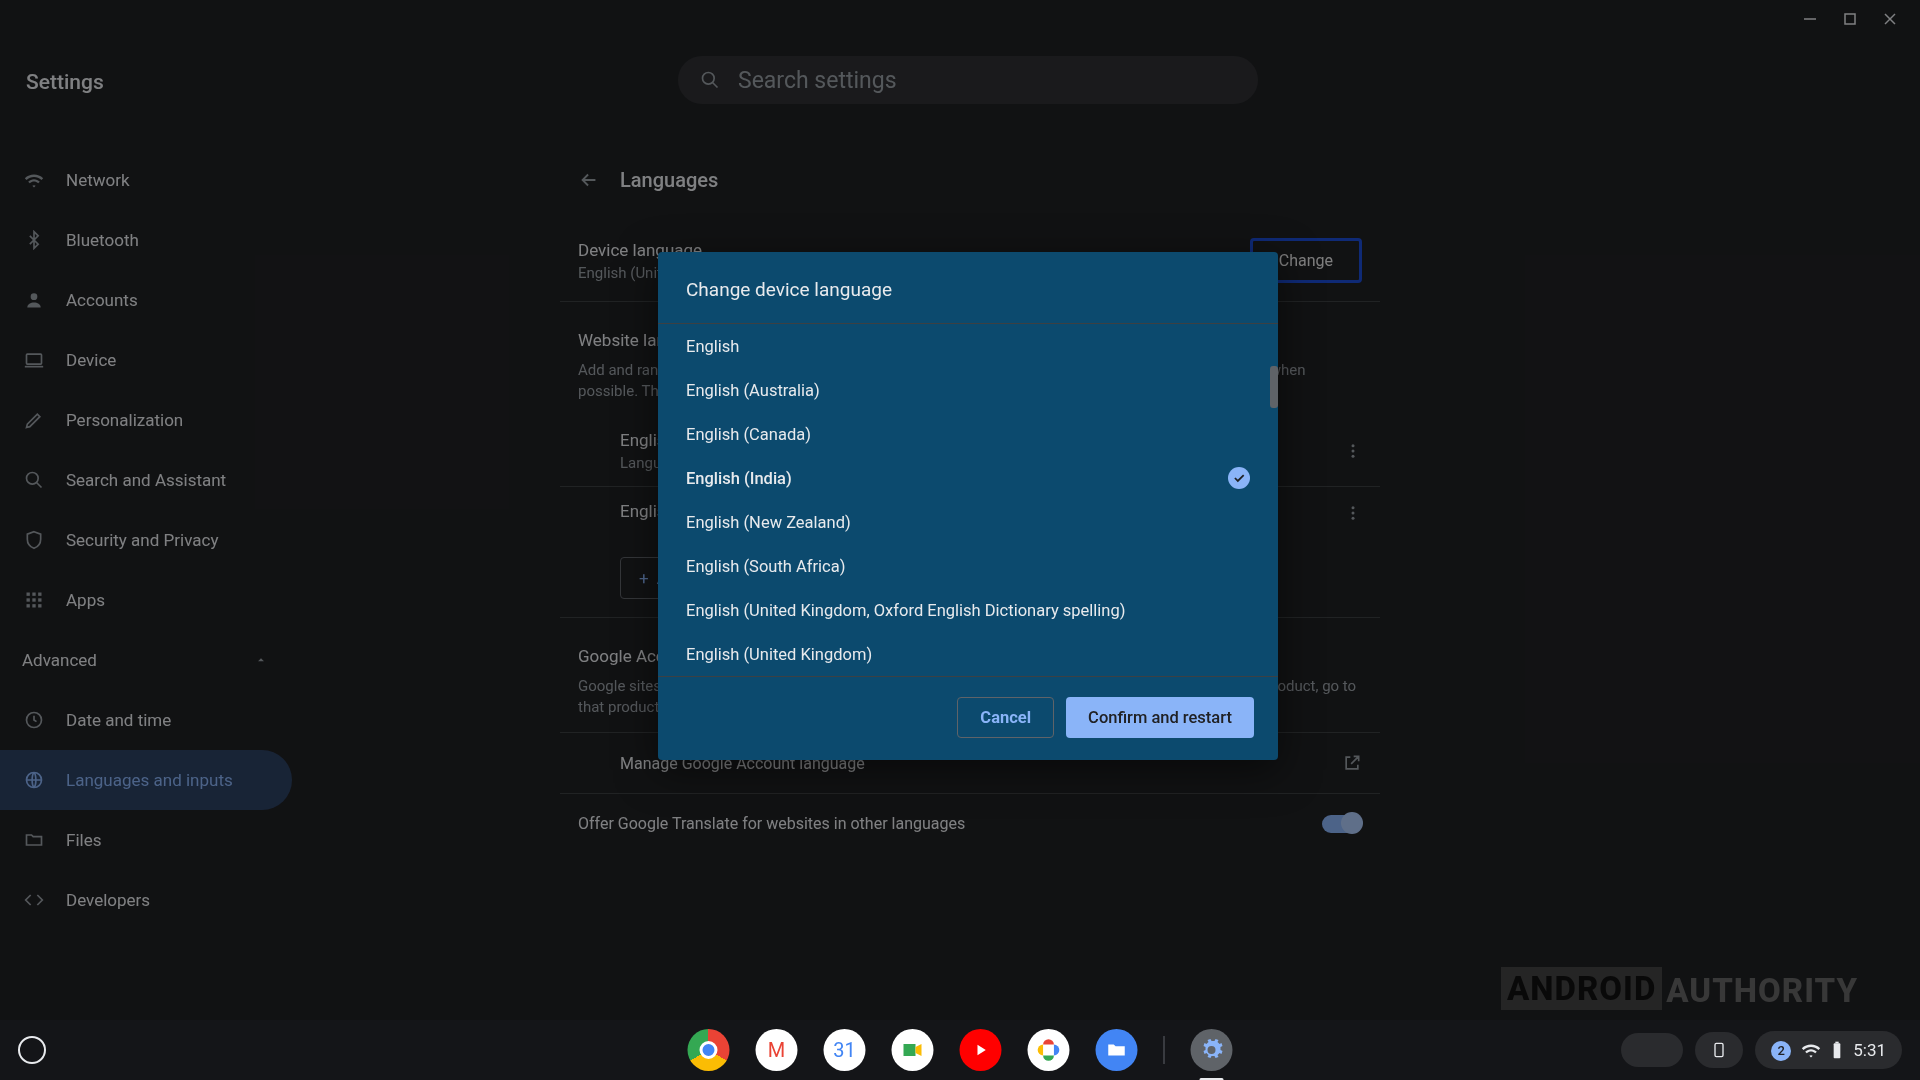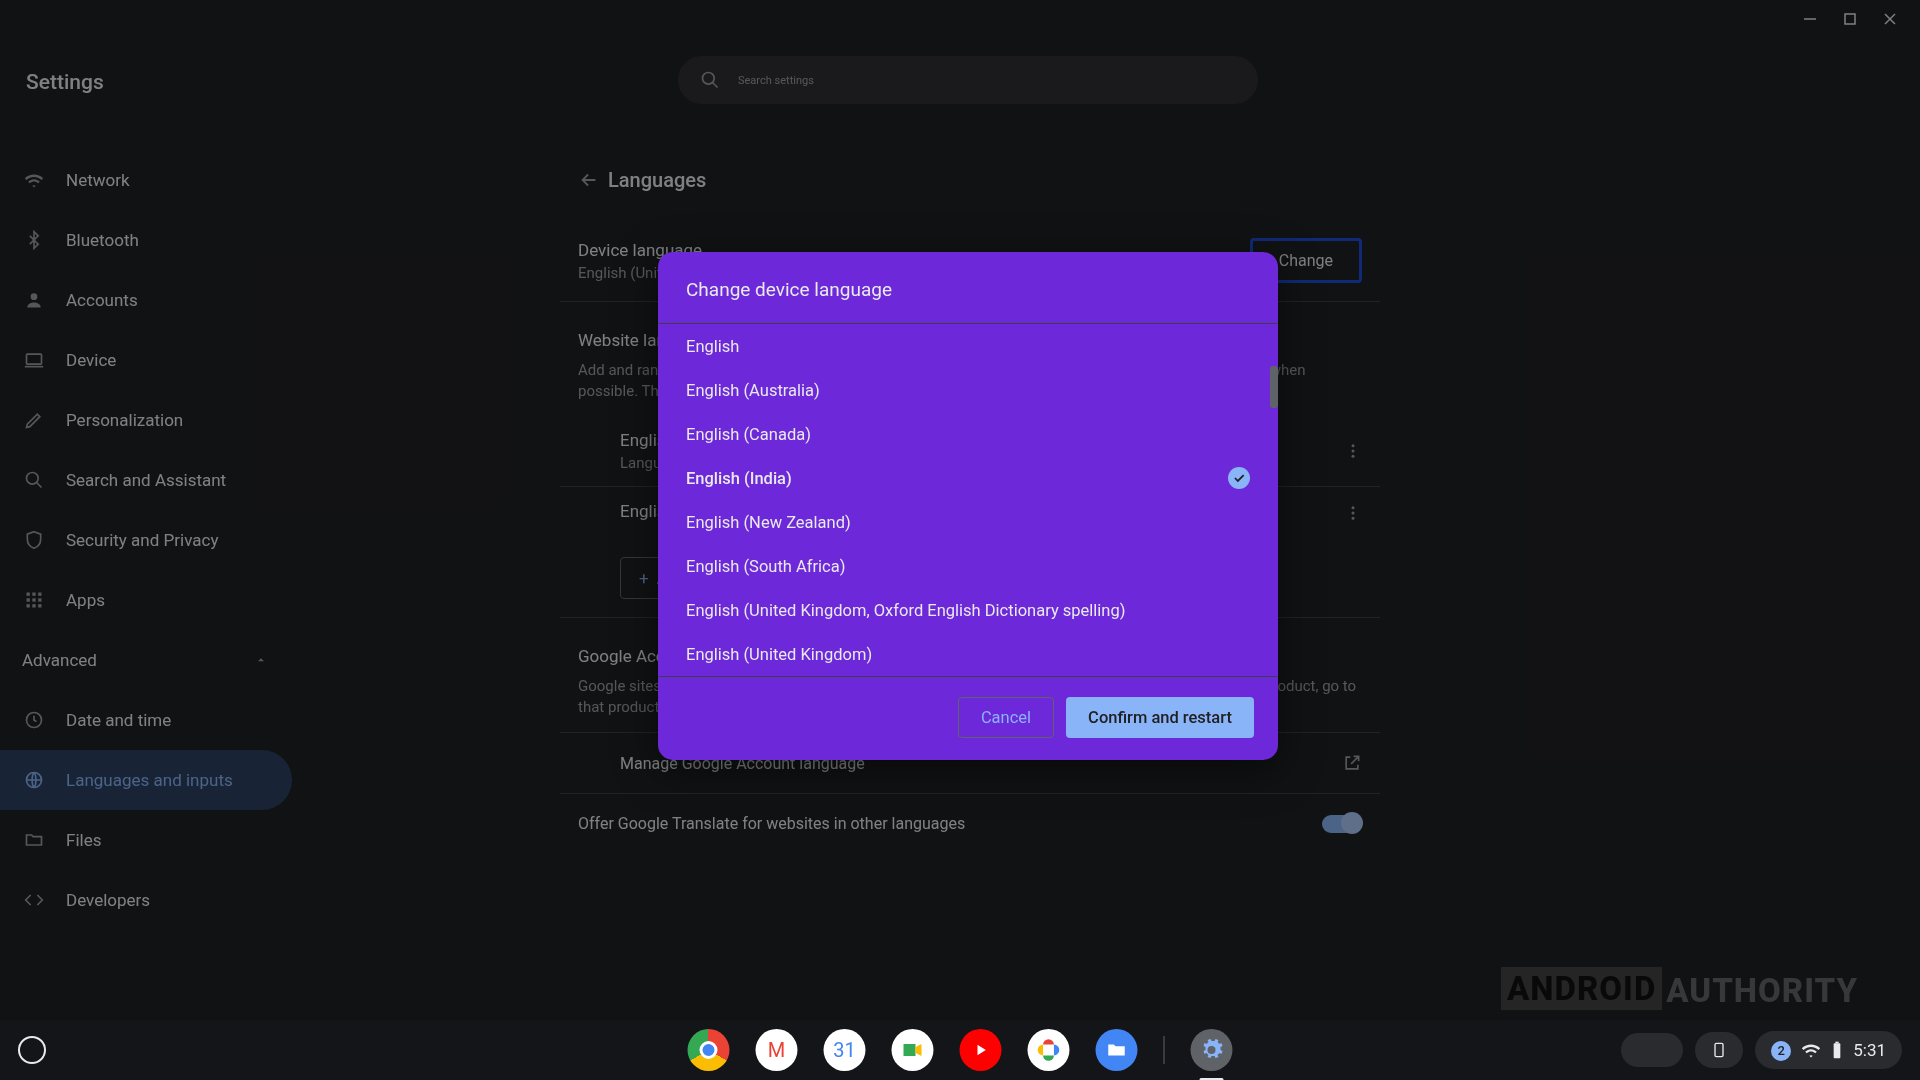--- a/index.html
+++ b/index.html
@@ -9,63 +9,63 @@
 .chrome-bar { height: 38px; background: #202124; display: flex; justify-content: flex-end; align-items: center; padding-right: 10px; }
 .win-btn { width: 40px; height: 38px; display: flex; align-items: center; justify-content: center; color: #e8eaed; }
 .win-btn svg { width: 14px; height: 14px; }
 
 
 .surface { position: absolute; top: 38px; left: 0; right: 0; bottom: 0; background: #202124; }
 .title-bar { height: 88px; display: flex; align-items: center; padding: 0 26px; }
 .title-bar h1 { font-size: 21px; font-weight: 500; color: #e8eaed; }
 .search-pill { position: absolute; left: 678px; top: 18px; width: 580px; height: 48px; background: #303134; border-radius: 24px; display: flex; align-items: center; padding: 0 22px; gap: 18px; }
 .search-pill .icon { color: #9aa0a6; }
-.search-pill input { flex: 1; background: transparent; border: none; outline: none; font-size: 11px; color: #e8eaed; }
+.search-pill input { flex: 1; background: transparent; border: none; outline: none; font-size: 23px; color: #e8eaed; }
 .search-pill input::placeholder { color: #9aa0a6; }
 
 
 .sidebar { position: absolute; left: 0; top: 112px; width: 300px; bottom: 60px; overflow: hidden; padding-right: 8px; }
 .side-item { display: flex; align-items: center; height: 60px; padding-left: 22px; gap: 20px; font-size: 17px; color: #e8eaed; border-radius: 0 30px 30px 0; cursor: pointer; }
 .side-item .icon { width: 24px; display: flex; justify-content: center; color: #9aa0a6; }
 .side-item.active { background: #2d4263; color: #8ab4f8; }
 .side-item.active .icon { color: #8ab4f8; }
 .side-item.group { color: #e8eaed; }
 .side-item.group .chev { margin-left: auto; margin-right: 24px; color: #9aa0a6; }
 
 
 .content { position: absolute; left: 560px; top: 112px; width: 820px; }
-.page-header { display: flex; align-items: center; height: 60px; gap: 8px; padding-left: 18px; }
+.page-header { display: flex; align-items: center; height: 60px; gap: 20px; padding-left: 18px; }
 .page-header .back { color: #9aa0a6; }
 .page-header h2 { font-size: 20px; font-weight: 500; }
 .card-row { display: flex; justify-content: space-between; align-items: center; padding: 28px 18px 18px 18px; border-bottom: 1px solid #3c4043; }
 .lbl-main { font-size: 17px; color: #e8eaed; margin-bottom: 4px; }
 .lbl-sub { font-size: 15px; color: #9aa0a6; }
 .outline-btn { border: 3px solid #1d4ed8; background: transparent; color: #e5e5e5; font-size: 16px; padding: 10px 26px; border-radius: 4px; }
 .section-title { font-size: 17px; padding: 28px 18px 10px 18px; }
 .para { font-size: 15px; color: #9aa0a6; padding: 0 18px 14px 18px; line-height: 1.4; }
 .lang-row { display: flex; align-items: center; padding: 14px 18px 14px 60px; }
 .lang-row .dots { margin-left: auto; color: #9aa0a6; }
 .add-btn { border: 1px solid #5f6368; background: transparent; color: #8ab4f8; font-size: 17px; padding: 10px 18px; border-radius: 4px; margin: 18px 60px; display: flex; align-items: center; gap: 8px; }
 .toggle-row { display: flex; align-items: center; padding: 20px 18px; border-top: 1px solid #3c4043; }
 .toggle { width: 40px; height: 18px; background: #8ab4f8; border-radius: 9px; position: relative; margin-left: auto; }
 .toggle::after { content: ""; position: absolute; right: -1px; top: -3px; width: 22px; height: 22px; background: #aecbfa; border-radius: 50%; }
 .ext-row { display: flex; align-items: center; padding: 20px 18px 20px 60px; border-top: 1px solid #3c4043; }
 .ext-row .open { margin-left: auto; color: #9aa0a6; }
 
 
 .scrim { position: absolute; inset: 0; background: rgba(0,0,0,0.45); }
-.dialog { position: absolute; left: 658px; top: 252px; width: 620px; background: #6d28d9; border-radius: 15px; box-shadow: 0 10px 40px rgba(0,0,0,0.5); overflow: hidden; }
+.dialog { position: absolute; left: 658px; top: 252px; width: 620px; background: #0c4a6e; border-radius: 4px; box-shadow: 0 10px 40px rgba(0,0,0,0.5); overflow: hidden; }
 .dialog-title { padding: 26px 28px 22px 28px; font-size: 19px; color: #e8eaed; border-bottom: 1px solid #3c4043; }
 .dialog-list { max-height: 408px; overflow: hidden; position: relative; }
 .dlg-item { height: 44px; display: flex; align-items: center; padding: 0 28px; font-size: 16.5px; color: #e8eaed; cursor: pointer; }
 .dlg-item .check { margin-left: auto; width: 22px; height: 22px; background: #8ab4f8; border-radius: 50%; display: flex; align-items: center; justify-content: center; }
 .dlg-item .check svg { width: 14px; height: 14px; stroke: #202124; stroke-width: 3; fill: none; }
 .dlg-scroll { position: absolute; right: 0; top: 42px; width: 8px; height: 42px; background: #5f6368; border-radius: 3px; }
 .dialog-actions { display: flex; justify-content: flex-end; gap: 12px; padding: 20px 24px 22px 24px; border-top: 1px solid #3c4043; }
-.tbtn { font-size: 16.5px; padding: 10px 22px; border-radius: 4px; border: 1px solid #5f6368; background: transparent; color: #8ab4f8; }
+.tbtn { font-size: 16.5px; padding: 10px 22px; border-radius: 4px; border: 1px solid #5f6368; background: transparent; color: #8ab4f8; font-weight: bold; }
 .tbtn.primary { background: #8ab4f8; color: #202124; border: none; font-weight: 500; }
 
 
 .shelf { position: absolute; bottom: 0; left: 0; right: 0; height: 60px; background: #141518; display: flex; align-items: center; }
 .launcher { width: 28px; height: 28px; border: 2px solid #e8eaed; border-radius: 50%; margin-left: 18px; }
 .shelf-center { position: absolute; left: 50%; transform: translateX(-50%); display: flex; gap: 26px; align-items: center; }
 .app-ico { width: 42px; height: 42px; border-radius: 50%; display: flex; align-items: center; justify-content: center; font-size: 20px; position: relative; }
 .app-ico.sel::after { content: ""; position: absolute; bottom: -10px; width: 24px; height: 3px; background: #e8eaed; border-radius: 2px; }
 .tray { margin-left: auto; display: flex; align-items: center; gap: 12px; padding-right: 18px; }
 .tray-pill { display: flex; align-items: center; gap: 10px; background: #2a2b2e; padding: 8px 16px; border-radius: 20px; font-size: 17px; }

